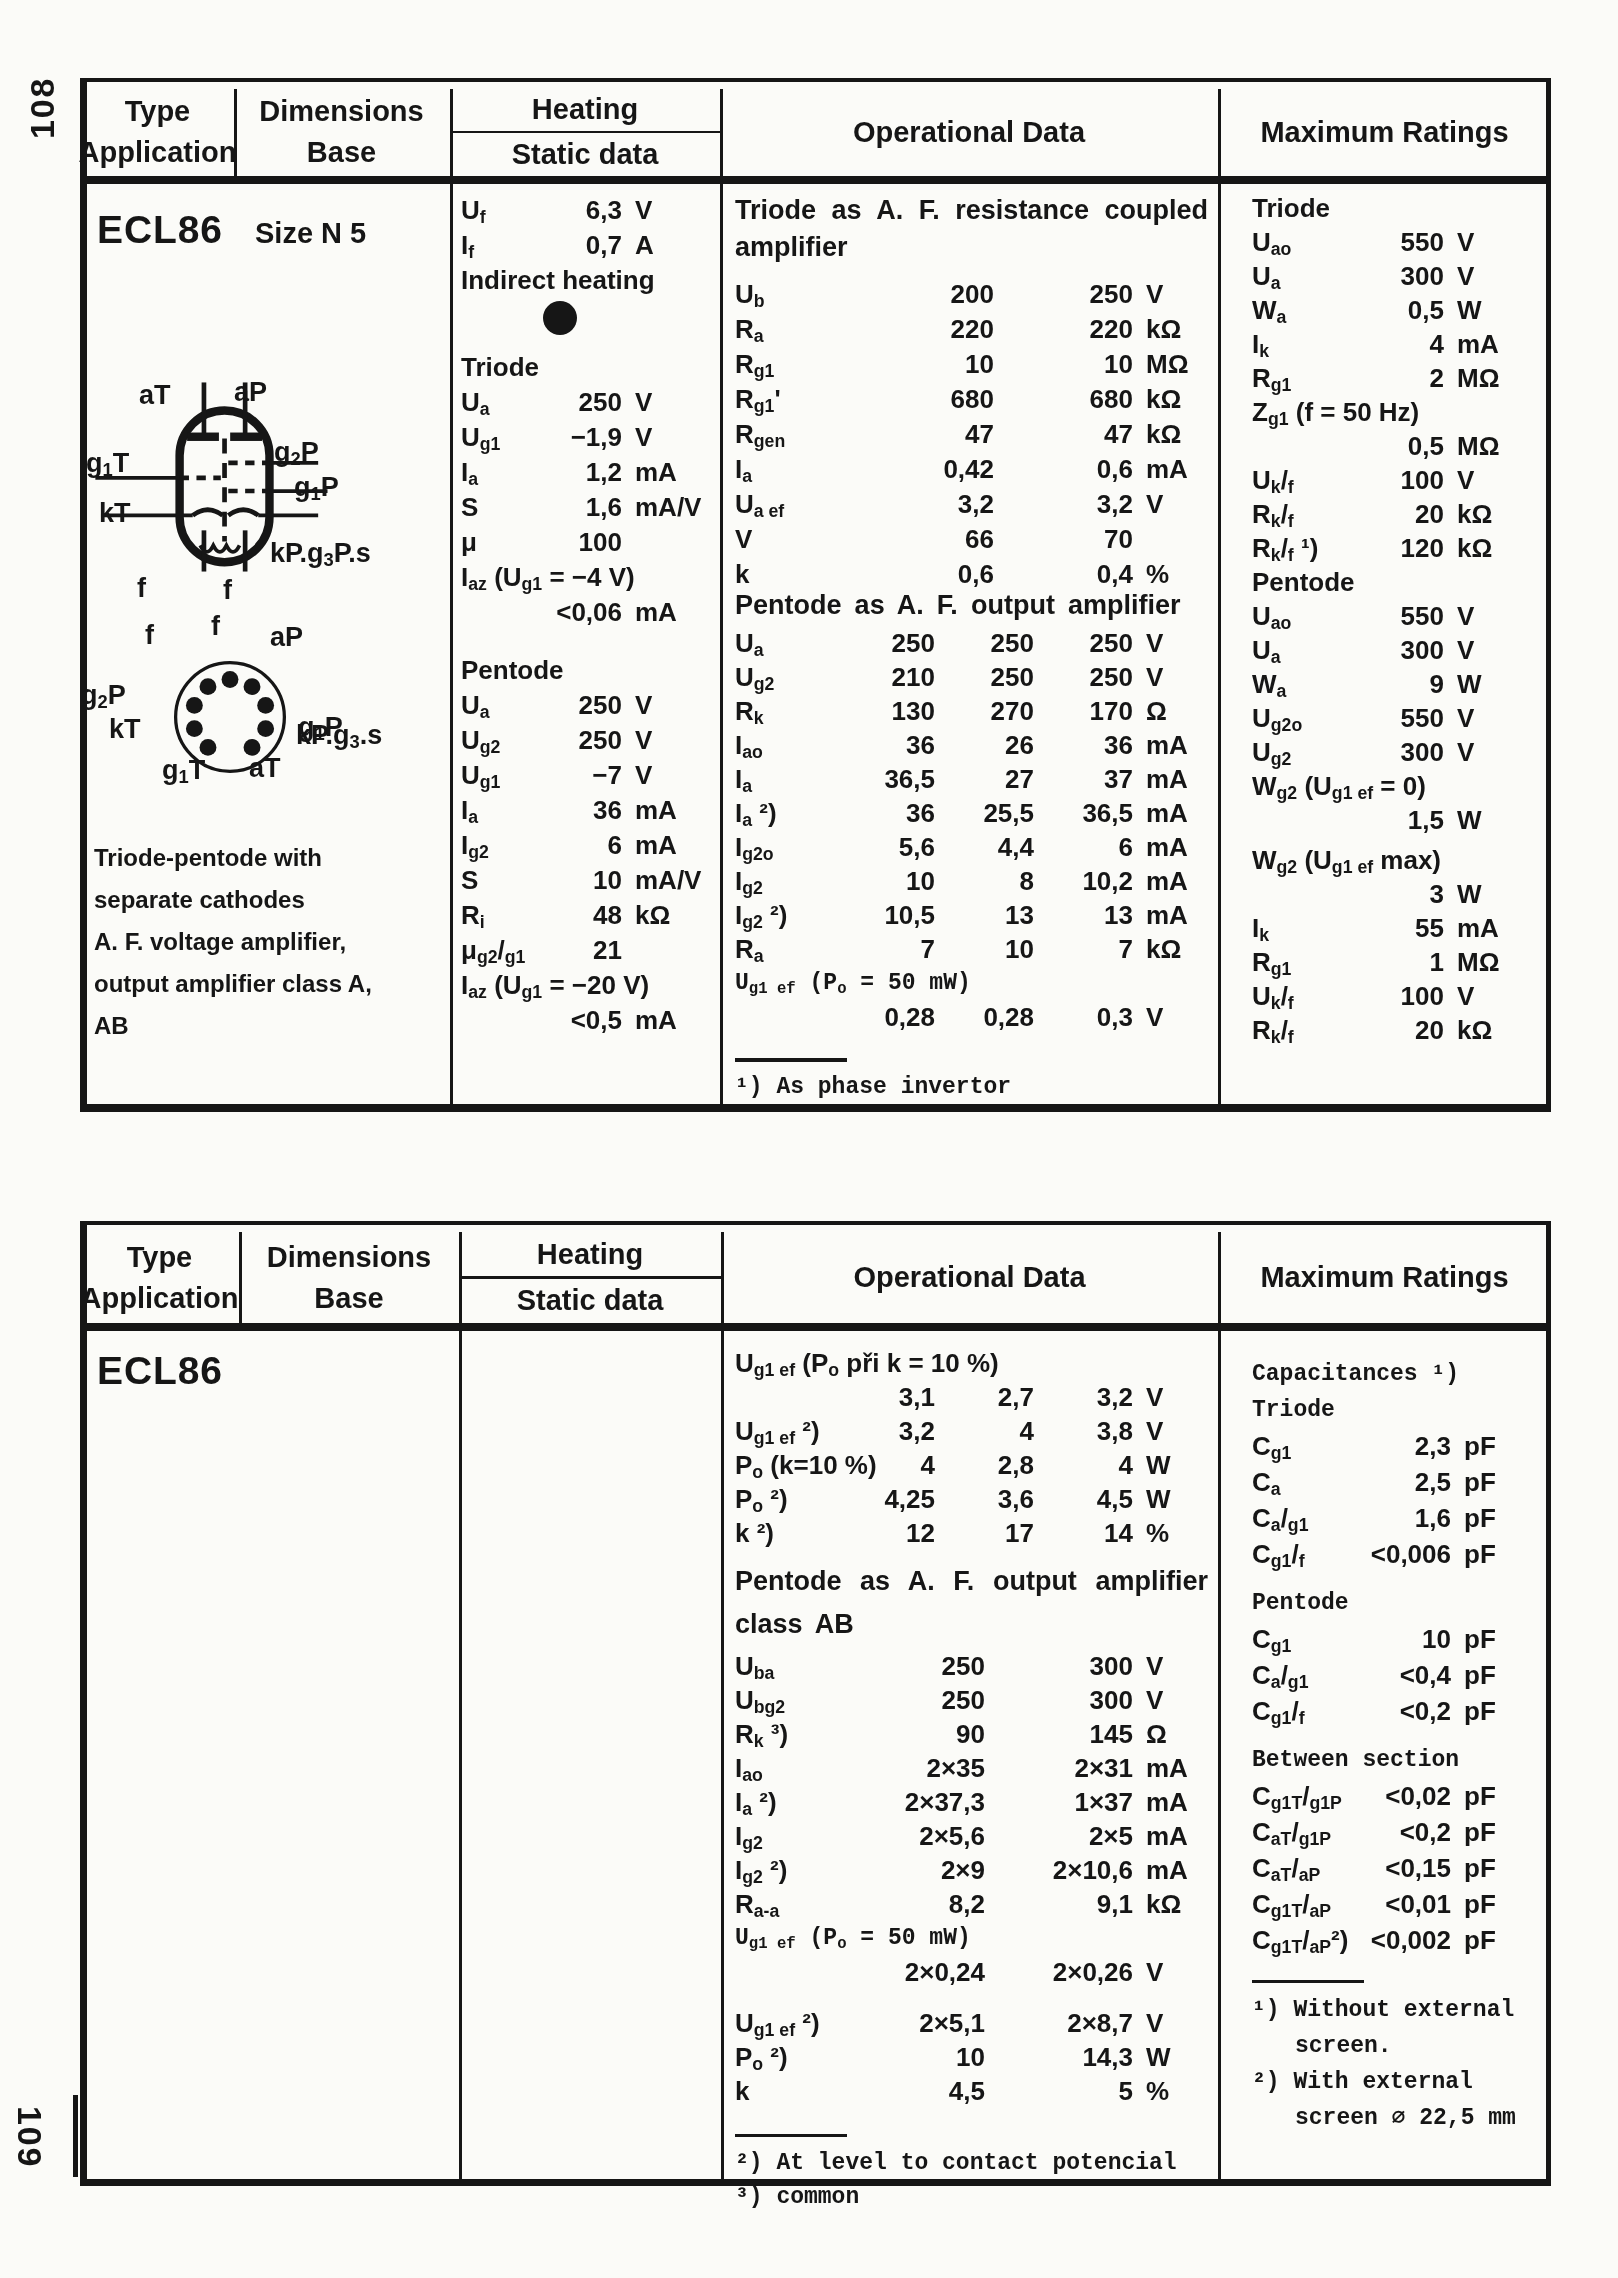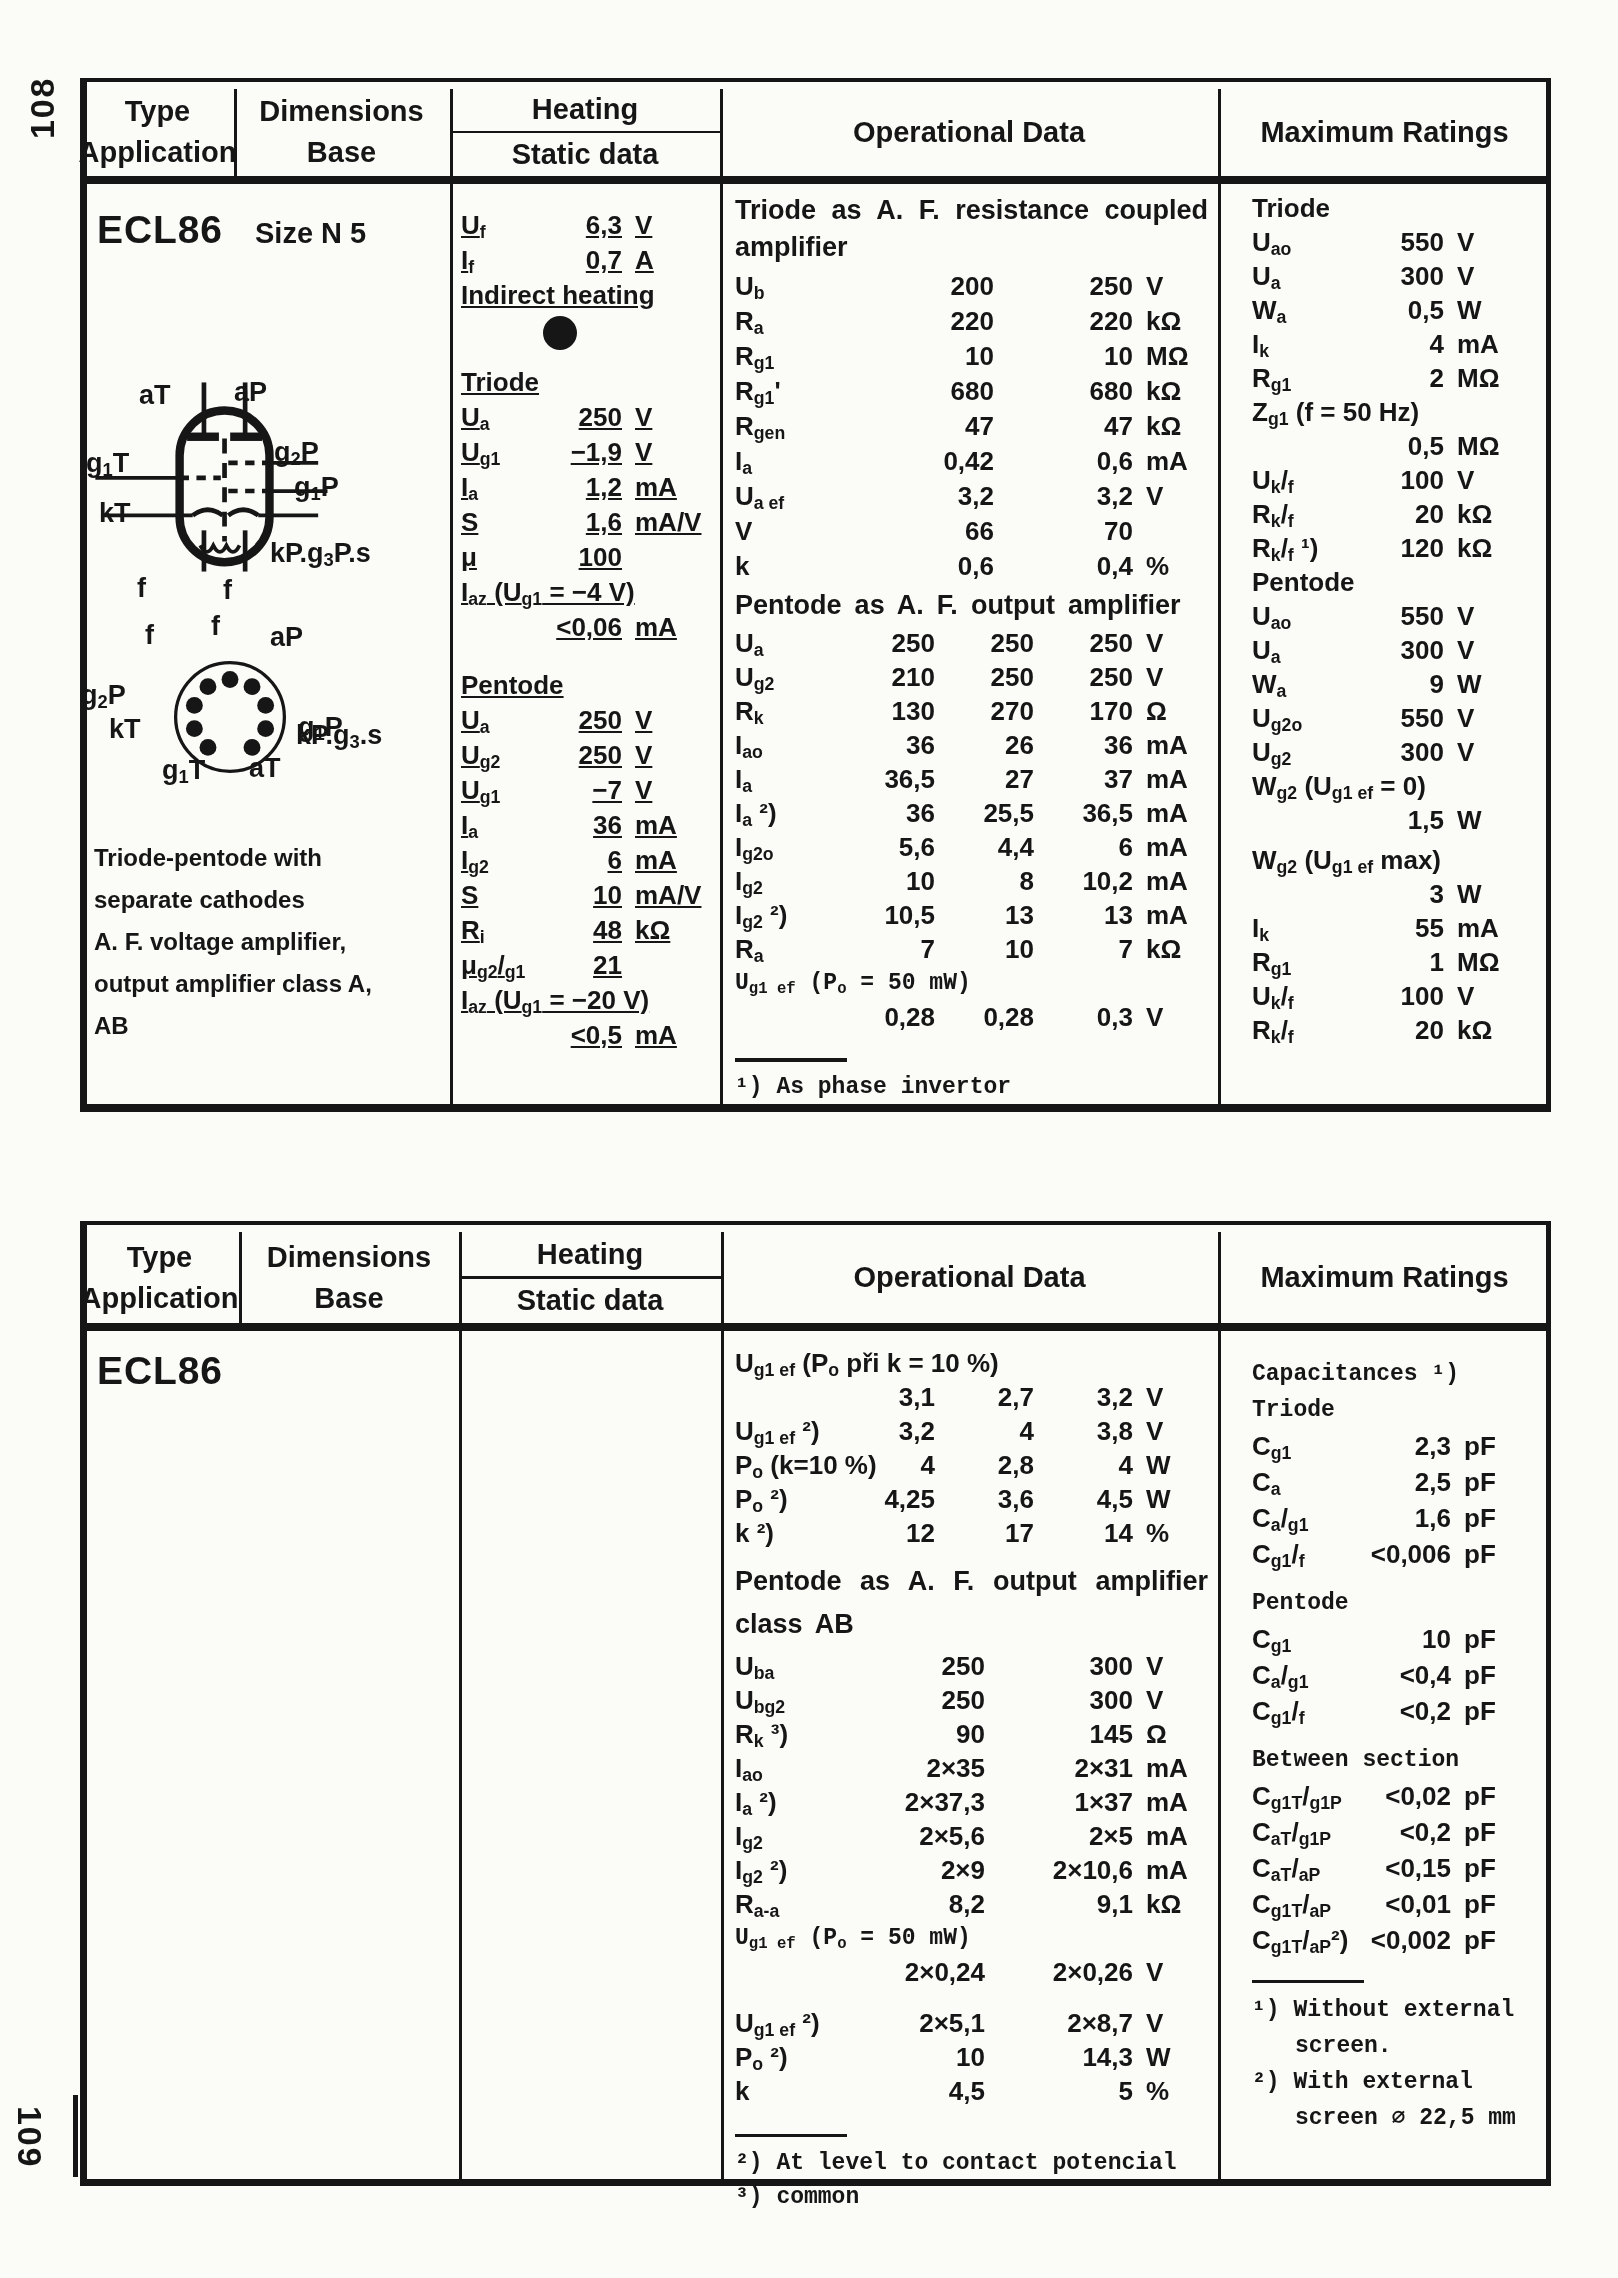--- a/index.html
+++ b/index.html
@@ -25,21 +25,21 @@
   .trow{height:35px;font-size:26px;line-height:33px;white-space:nowrap;}
   .titlerow{font-size:27px;line-height:37px;text-align:justify;white-space:normal;word-spacing:5.6px;margin-bottom:3.7px;}
   .sprow{width:100%;}
   .rulerow{width:112px;height:3.7px;background:#161616;margin:5.6px 0 9.4px 0;}
   .dotrow{height:37px;display:flex;align-items:center;}
   .dot{width:34px;height:34px;border-radius:50%;background:#161616;margin-left:82px;}
   .ind{padding-left:43px;}
   sub{font-size:0.68em;vertical-align:-0.24em;}
   
   .c-heat .val{width:90px;} .c-heat .unit{width:79px;}
-  .c-op2 .val{width:139px;} .c-op2 .unit{width:62px;}
+  .c-op2 .val{width:139px;margin-top:8px;} .c-op2 .unit{width:62px;}
   .c-op3 .val{width:99px;} .c-op3 .unit{width:62px;}
   .c-ab  .val{width:148px;} .c-ab  .unit{width:62px;}
   .c-max .val{width:120px;} .c-max .unit{width:82px;}
   .c-max .row,.c-max .trow{height:34px;line-height:32px;}
   .c-op3 .row,.c-op3 .trow,.c-ab .row,.c-ab .trow{height:34px;line-height:32px;}
   .c-max2 .row,.c-max2 .trow{height:36px;line-height:34px;}
   .c-max2 .val{width:131px;} .c-max2 .unit{width:75px;}
   .desc .trow{height:42px;font-size:24px;line-height:41px;}
   .fnote .trow{font-size:23px;font-family:Liberation Mono, monospace;}
   .dlabel{position:absolute;font-size:27px;white-space:nowrap;}
@@ -152,21 +152,21 @@
   <span class="dlabel" style="left:249px;top:753px;">aT</span>
 
   <div class="col desc" style="left:94px;top:837px;width:347px;">
       <div class="trow">Triode-pentode with</div>
       <div class="trow">separate cathodes</div>
       <div class="trow">A. F. voltage amplifier,</div>
       <div class="trow">output amplifier class A,</div>
       <div class="trow">AB</div>
     </div>
 
-  <div class="col c-heat" style="left:461px;top:209px;width:253px;text-decoration:underline;">
+  <div class="col c-heat" style="left:461px;top:194px;width:253px;">
       <div class="row">
         <span class="lab">U<sub>f</sub></span>
         <span class="val">6,3</span>
         <span class="unit">V</span>
       </div>
       <div class="row">
         <span class="lab">I<sub>f</sub></span>
         <span class="val">0,7</span>
         <span class="unit">A</span>
       </div>

